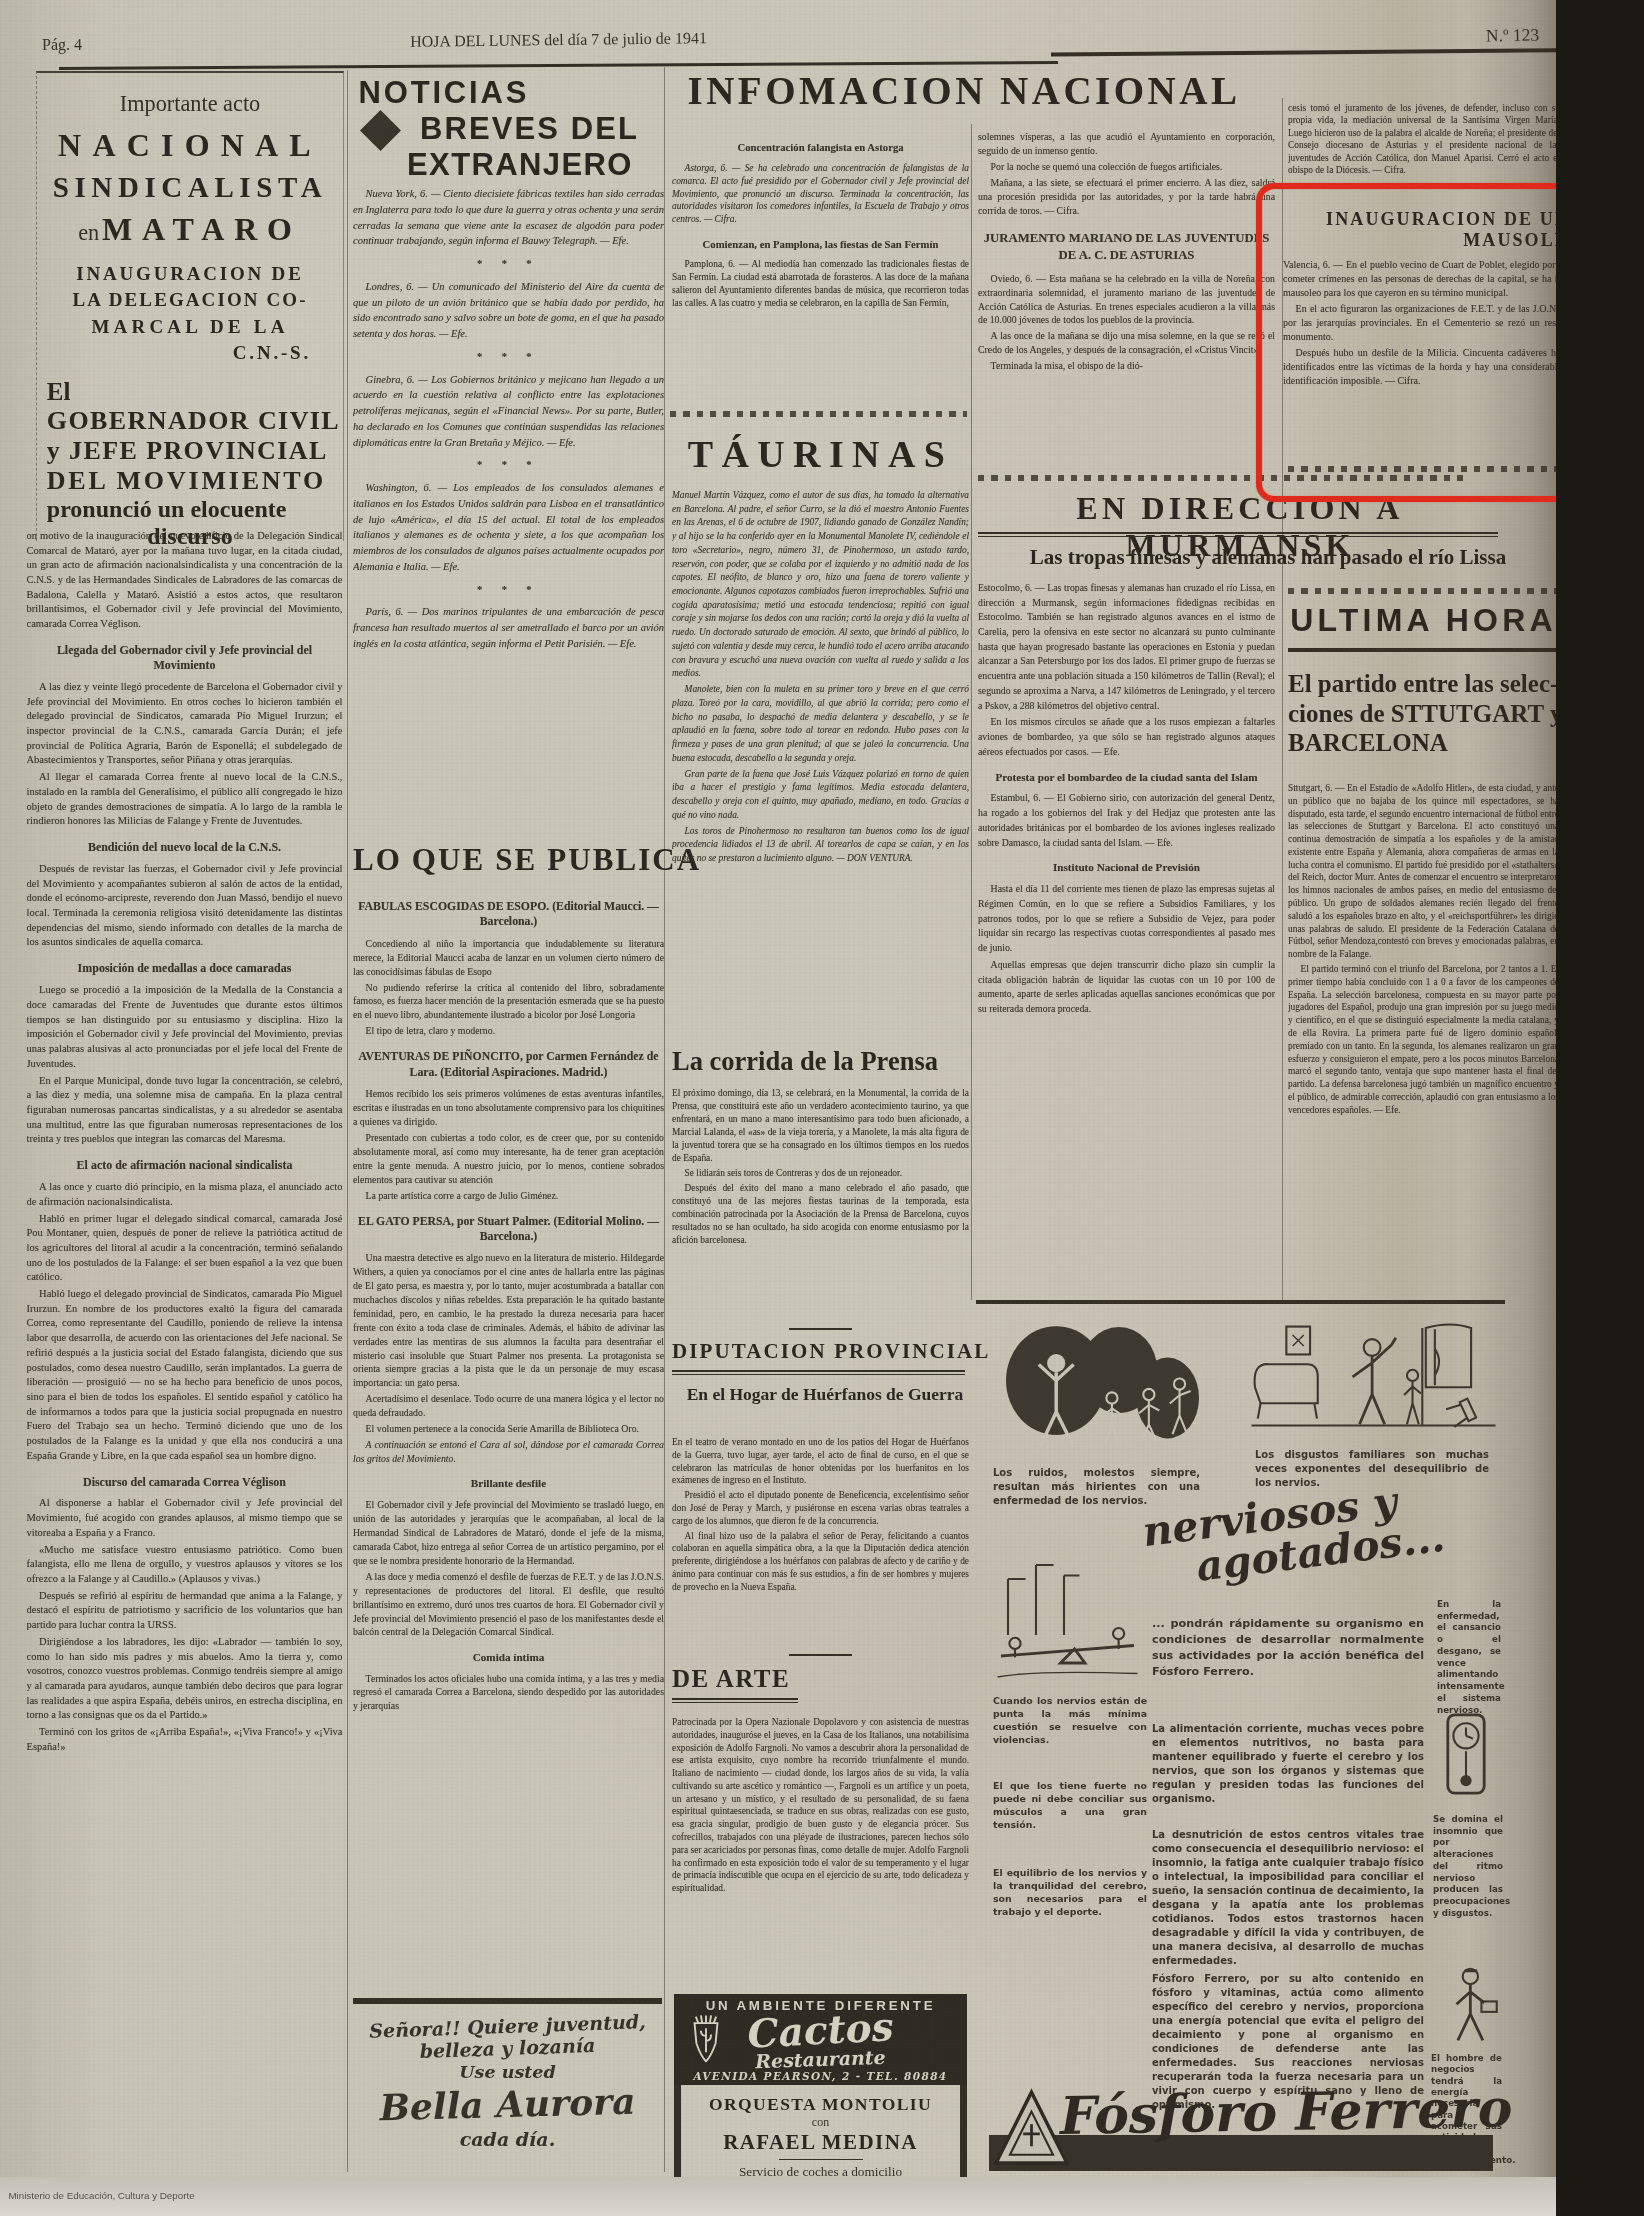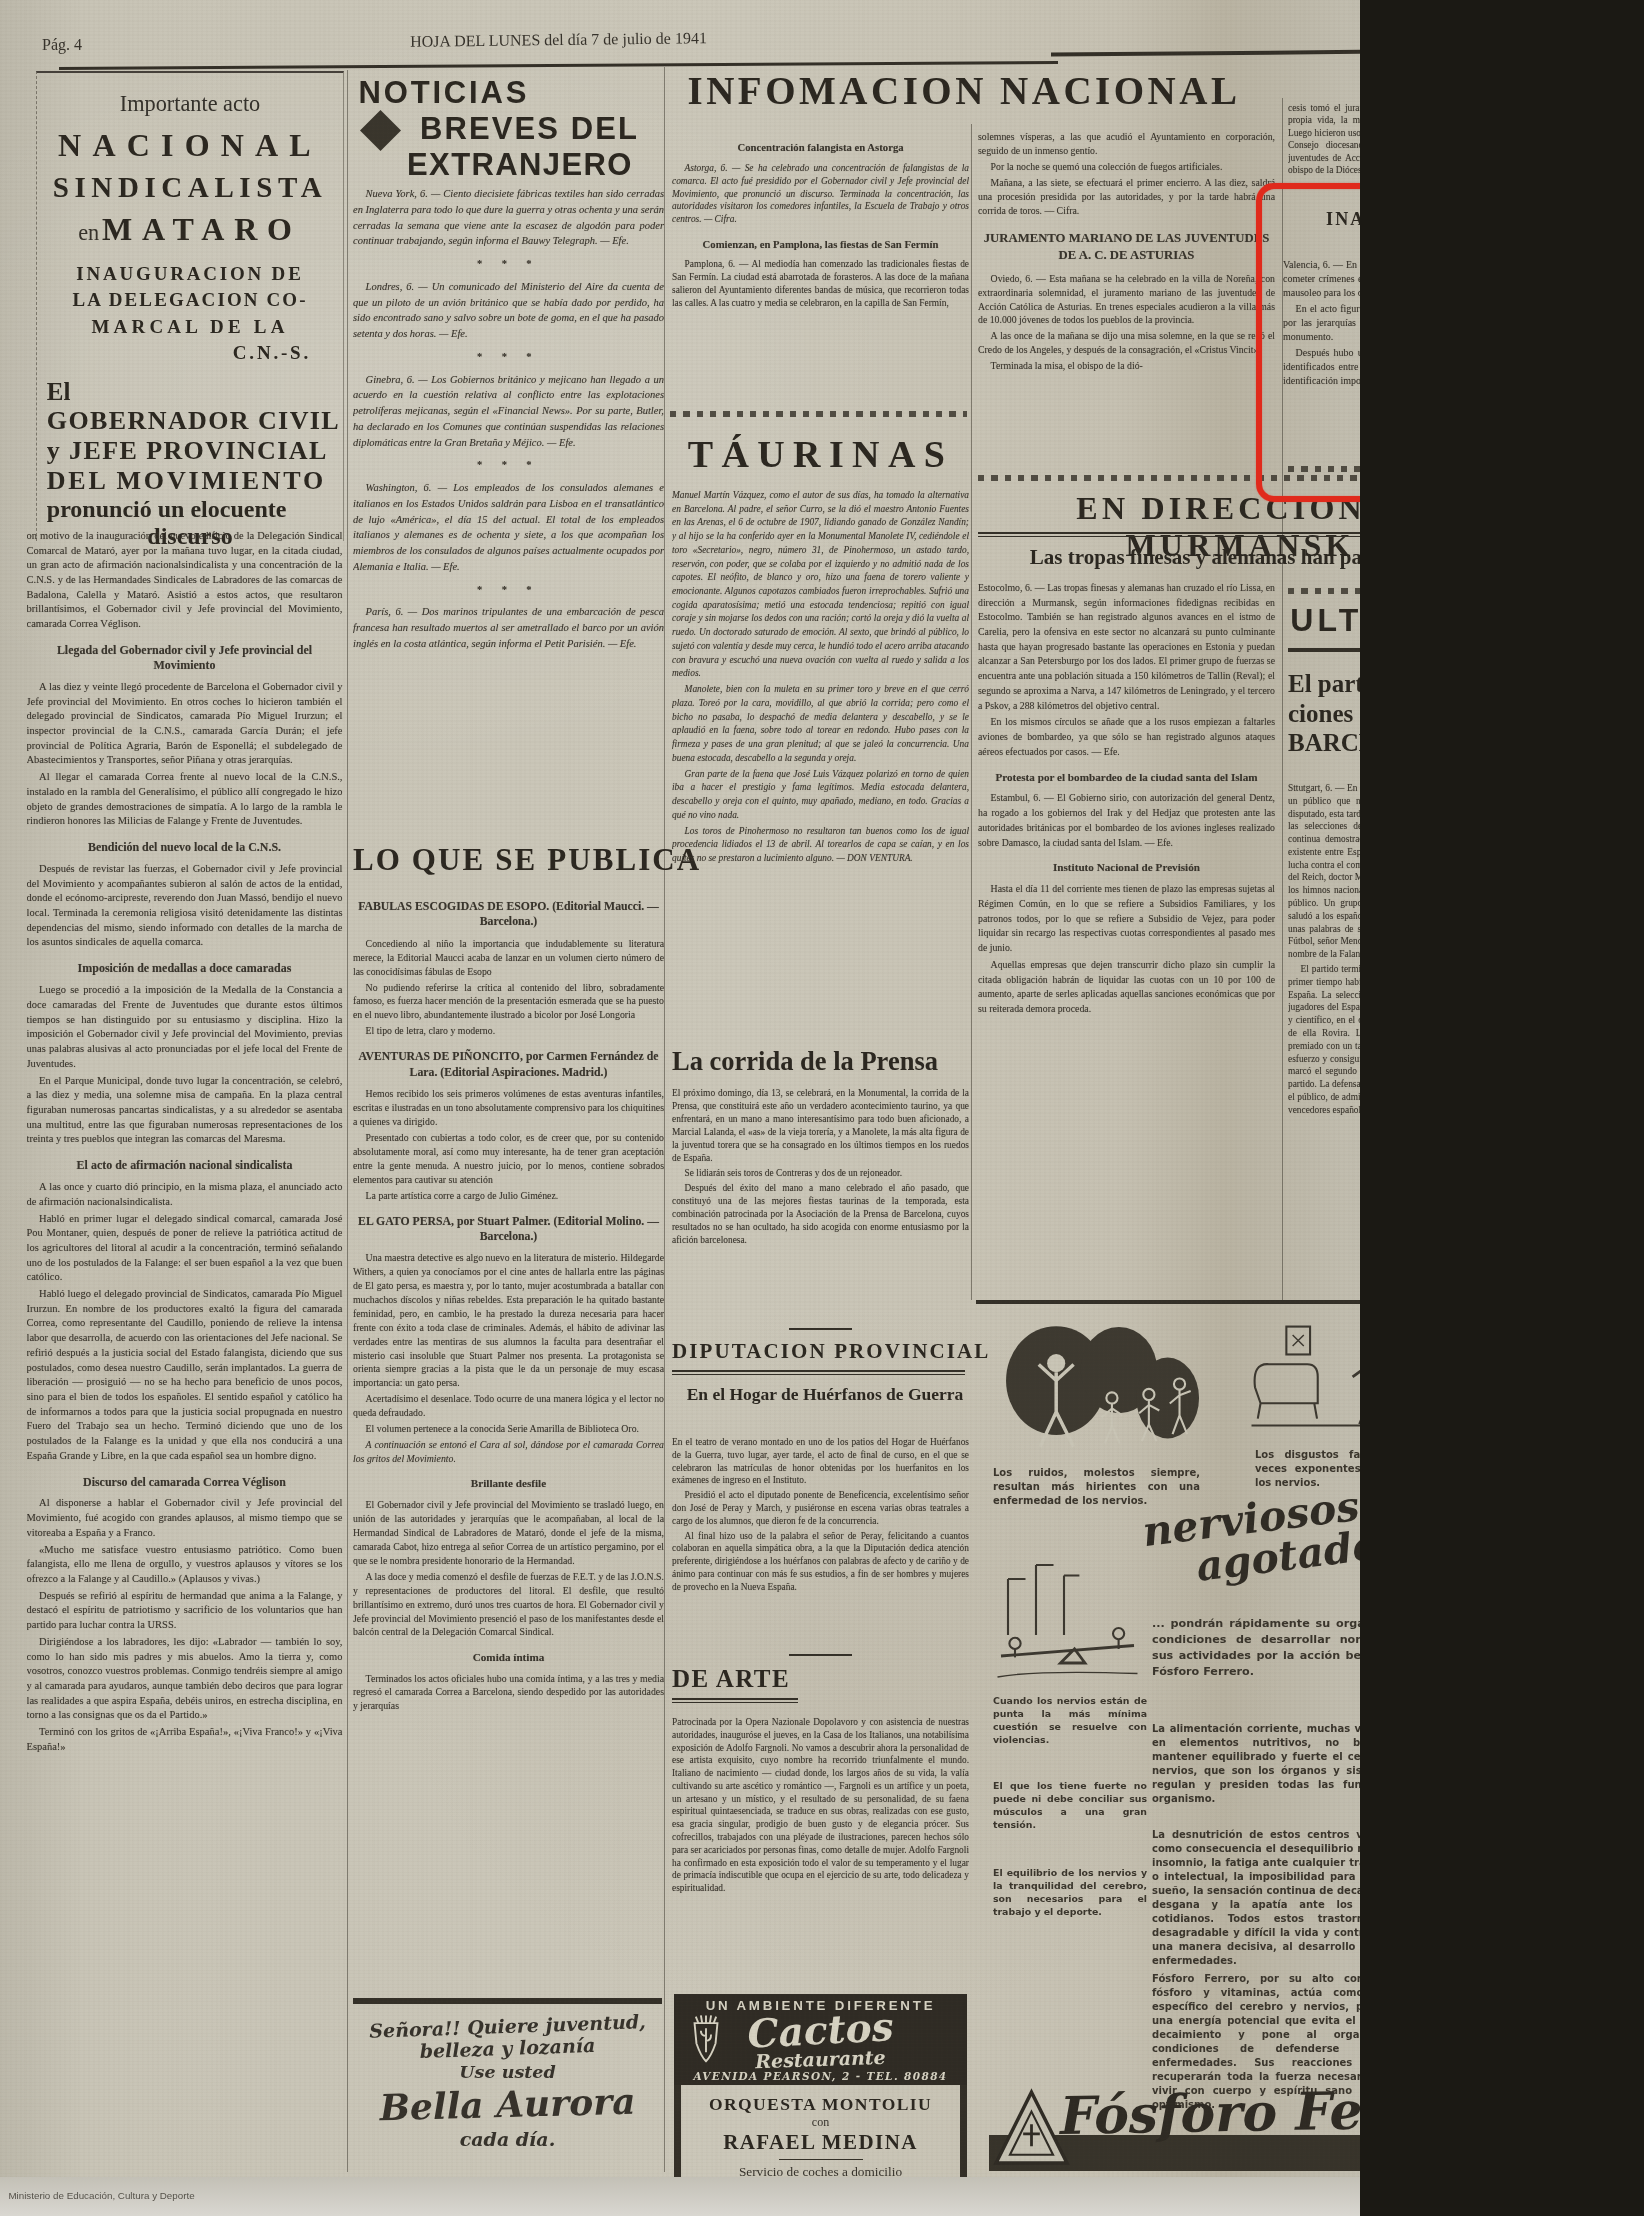--- a/index.html
+++ b/index.html
@@ -1,16 +1,16 @@
 <!DOCTYPE html>
 <html style="font-size:11.2px"><head>
 <meta charset="utf-8">
 <style>
   html,body{margin:0;padding:0;background:#1b1914;}
-  #page{position:relative;width:1360px;height:2216px;overflow:hidden;
+  #page{position:relative;width:1556px;height:2216px;overflow:hidden;
     font-family:"Liberation Serif",serif;color:#36322b;
     background:
       radial-gradient(ellipse 908px 628px at 28% 18%, rgba(255,255,255,0.10), transparent 60%),
       radial-gradient(ellipse 698px 559px at 62% 75%, rgba(110,95,70,0.08), transparent 65%),
       radial-gradient(ellipse 349px 279px at 12% 60%, rgba(120,100,70,0.07), transparent 70%),
       linear-gradient(90deg,#bcb8aa 0%,#c8c4b6 6%,#cbc7b9 55%,#c6c1b2 82%,#b9b3a2 90%,#c2beb0 100%);}
   #page::before{content:"";position:absolute;inset:0;z-index:40;pointer-events:none;
     background:
       repeating-linear-gradient(0deg, rgba(90,78,60,0.025) 0 1.4px, transparent 1.4px 3.5px),
       repeating-linear-gradient(90deg, rgba(90,78,60,0.02) 0 2.1px, transparent 2.1px 4.9px);}

